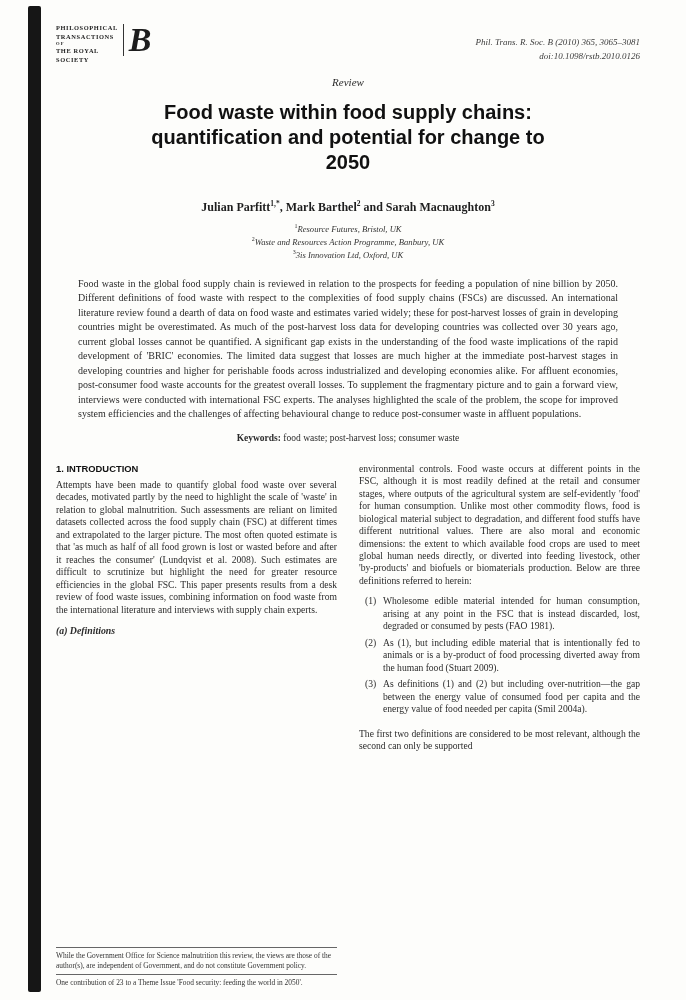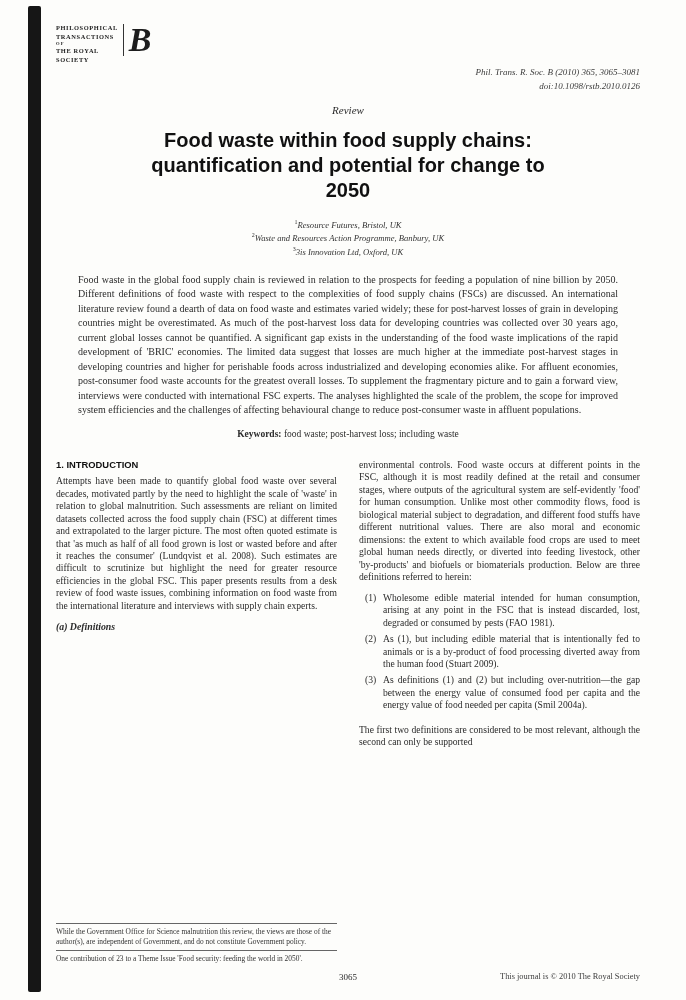--- a/index.html
+++ b/index.html
@@ -20,21 +20,21 @@
 
   
   .hdr { display:flex; justify-content:space-between; align-items:flex-start; }
   .logo { display:flex; align-items:flex-start; margin-top:8px; }
   .logo-lines { font-weight:bold; font-size:6.4px; letter-spacing:0.6px; line-height:1.35; color:#1d1d1d; }
   .logo-of { font-size:4.6px; letter-spacing:1.2px; }
   .logo-b {
     font-size:34px; font-weight:bold; font-style:italic; line-height:0.95;
     margin-left:5px; padding-left:5px; border-left:1px solid #333; color:#1d1d1d;
   }
-  .cite { text-align:right; font-style:italic; font-size:9px; line-height:1.5; color:#3c3c3c; margin-top:50px; }
+  .cite { text-align:right; font-style:italic; font-size:9px; line-height:1.5; color:#3c3c3c; margin-top:20px; }
 
   
   .article-type { text-align:center; font-style:italic; font-size:11px; margin-top:11px; }
   .title {
     font-family:"Liberation Sans", sans-serif; font-weight:bold;
     font-size:20px; line-height:1.25; text-align:center;
     max-width:434px; margin:12px auto 8px; color:#111;
   }
   .authors { text-align:center; font-weight:bold; font-size:12px; margin-top:16px; color:#1e1e1e; }
   .authors sup { font-size:7.5px; }
@@ -88,30 +88,33 @@
       <div class="cite">
         <div>Phil. Trans. R. Soc. B (2010) 365, 3065–3081</div>
         <div>doi:10.1098/rstb.2010.0126</div>
       </div>
     </div>
 
     <div class="article-type">Review</div>
 
     <h1 class="title">Food waste within food supply chains: quantification and potential for change to 2050</h1>
 
+    <div class="authors">
+      <span>Julian Parfitt</span><sup>1,*</sup><span>, </span><span>Mark Barthel</span><sup>2</sup><span> and </span><span>Sarah Macnaughton</span><sup>3</sup>
+    </div>
 
     <div class="affils">
       <div><sup>1</sup><span>Resource Futures, Bristol, UK</span></div>
       <div><sup>2</sup><span>Waste and Resources Action Programme, Banbury, UK</span></div>
       <div><sup>3</sup><span>3is Innovation Ltd, Oxford, UK</span></div>
     </div>
 
     <p class="abstract">Food waste in the global food supply chain is reviewed in relation to the prospects for feeding a population of nine billion by 2050. Different definitions of food waste with respect to the complexities of food supply chains (FSCs) are discussed. An international literature review found a dearth of data on food waste and estimates varied widely; these for post-harvest losses of grain in developing countries might be overestimated. As much of the post-harvest loss data for developing countries was collected over 30 years ago, current global losses cannot be quantified. A significant gap exists in the understanding of the food waste implications of the rapid development of 'BRIC' economies. The limited data suggest that losses are much higher at the immediate post-harvest stages in developing countries and higher for perishable foods across industrialized and developing economies alike. For affluent economies, post-consumer food waste accounts for the greatest overall losses. To supplement the fragmentary picture and to gain a forward view, interviews were conducted with international FSC experts. The analyses highlighted the scale of the problem, the scope for improved system efficiencies and the challenges of affecting behavioural change to reduce post-consumer waste in affluent populations.</p>
 
-    <p class="keywords"><b>Keywords:</b> <span>food waste; post-harvest loss; including waste</span></p>
+    <p class="keywords"><b>Keywords:</b> <span>food waste; post-harvest loss; consumer waste</span></p>
 
     <div class="columns">
 
       <div class="col">
         <h2 class="sec-h">1. INTRODUCTION</h2>
         <p>Attempts have been made to quantify global food waste over several decades, motivated partly by the need to highlight the scale of 'waste' in relation to global malnutrition. Such assessments are reliant on limited datasets collected across the food supply chain (FSC) at different times and extrapolated to the larger picture. The most often quoted estimate is that 'as much as half of all food grown is lost or wasted before and after it reaches the consumer' (Lundqvist et al. 2008). Such estimates are difficult to scrutinize but highlight the need for greater resource efficiencies in the global FSC. This paper presents results from a desk review of food waste issues, combining information on food waste from the international literature and interviews with supply chain experts.</p>
         <h3 class="subsec-h">(a) Definitions</h3>
         <div class="fnotes">
           <p class="fn">While the Government Office for Science malnutrition this review, the views are those of the author(s), are independent of Government, and do not constitute Government policy.</p>
           <p class="fn">One contribution of 23 to a Theme Issue 'Food security: feeding the world in 2050'.</p>
@@ -132,19 +135,15 @@
           <div class="defitem">
             <span class="defnum">(3)</span>
             <span class="deftext">As definitions (1) and (2) but including over-nutrition—the gap between the energy value of consumed food per capita and the energy value of food needed per capita (Smil 2004a).</span>
           </div>
         </div>
         <p>The first two definitions are considered to be most relevant, although the second can only be supported</p>
       </div>
 
     </div>
 
-    <div class="ftr">
-      <span class="pageno">3065</span>
-      <span class="copyright">This journal is © 2010 The Royal Society</span>
-    </div>
 
   </div>
 </div>
 
 </body></html>

